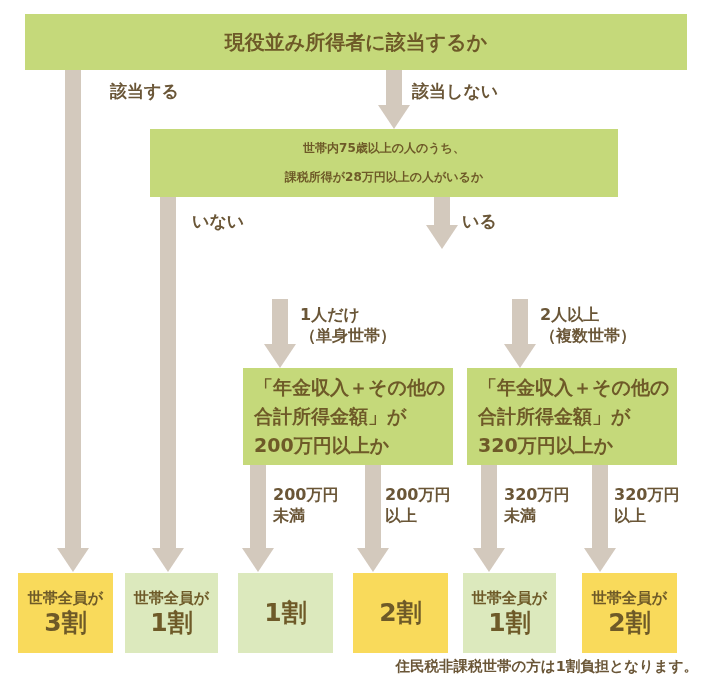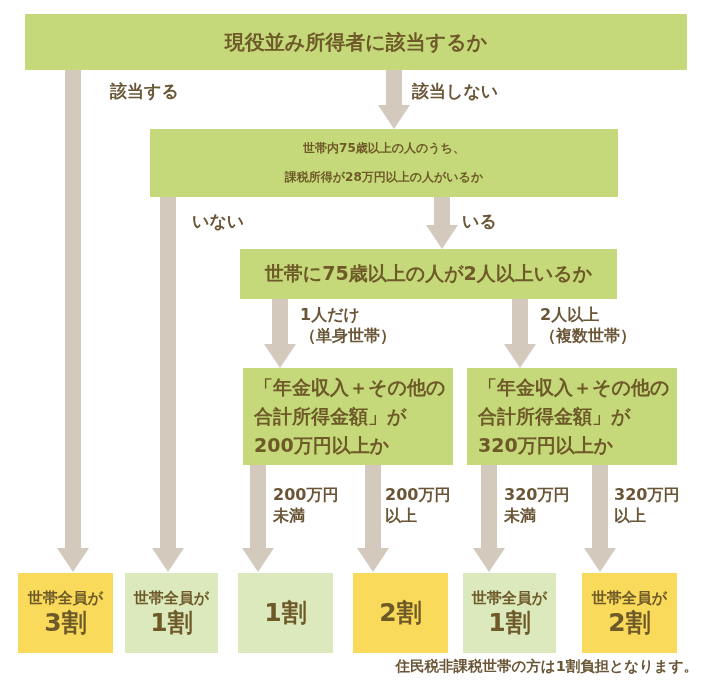--- a/index.html
+++ b/index.html
@@ -70,23 +70,20 @@
 <body>
 
 <div class="canvas" id="canvas" style="--qbg: #c5d97a; --qtx: #6e5a28; --ar: #d3c9bd; --lbl: #6a5637; --yl: #f9da5b; --lg: #dce9bd;">
 
   <div class="qbox q1">
     <span class="lines">現役並み所得者に該当するか</span>
   </div>
   <div class="qbox q2">
     <span class="lines">世帯内75歳以上の人のうち、
 課税所得が28万円以上の人がいるか</span>
-  </div>
-  <div class="qbox q3">
-    <span class="lines">世帯に75歳以上の人が2人以上いるか</span>
   </div>
   <div class="qbox q4">
     <span class="lines">「年金収入＋その他の
 合計所得金額」が
 200万円以上か</span>
   </div>
   <div class="qbox q5">
     <span class="lines">「年金収入＋その他の
 合計所得金額」が
 320万円以上か</span>

